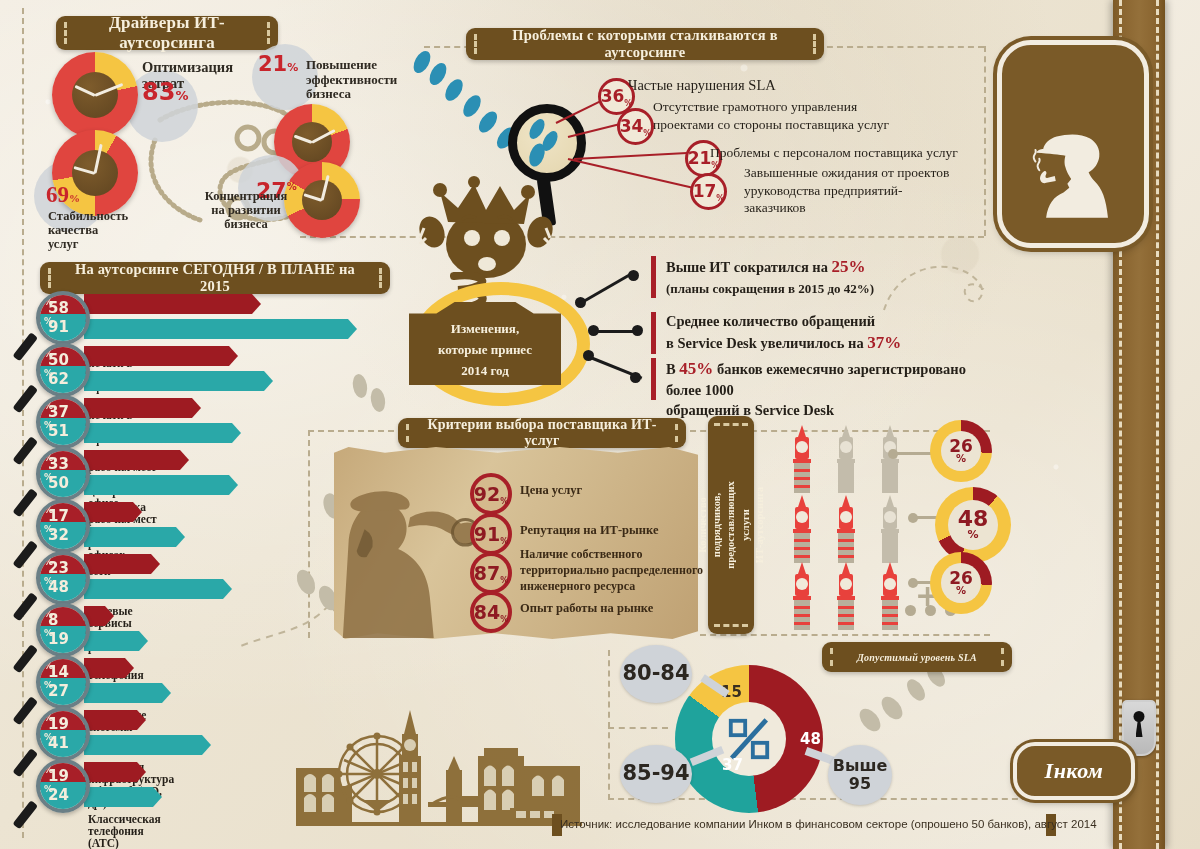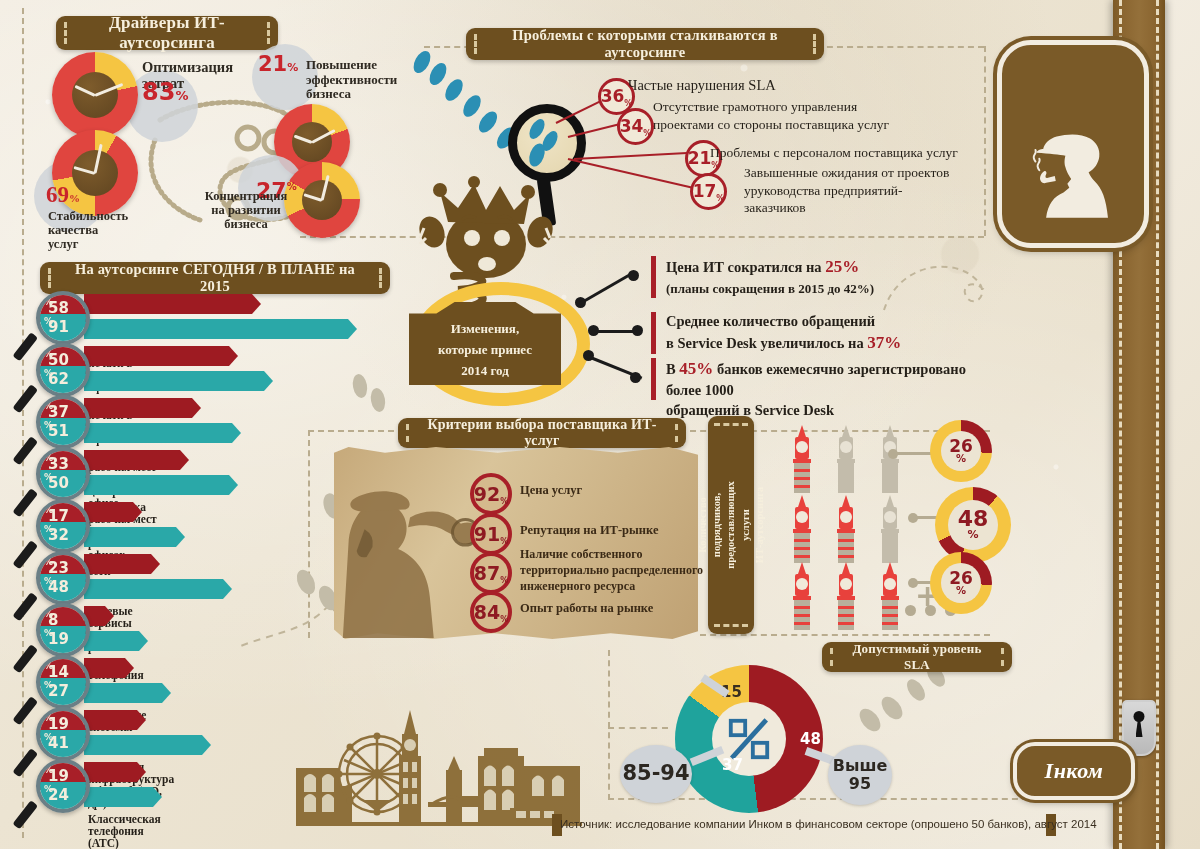--- a/index.html
+++ b/index.html
@@ -371,21 +371,21 @@
     <span style="white-space:pre-line; font-size:13px;">Изменения,
 которые принес
 2014 год</span>
   </div>
 
   <div class="dot" style="left:575px; top:297px;"></div>
   <div class="leader" style="left:580px; top:302px; width:58px; transform:rotate(-30deg);"></div>
   <div class="dot" style="left:628px; top:270px;"></div>
   <div class="tick" style="left:651px; top:256px; height:42px;"></div>
   <div class="stmt" style="left:666px; top:256px; font-size:14.5px; width:330px;">
-    <span>Цена ИТ сократился на </span><span class="hl" style="font-size:17px;">25%</span><br>
+    <span>Выше ИТ сократился на </span><span class="hl" style="font-size:17px;">25%</span><br>
     <span style="font-size:13px;">(планы сокращения в 2015 до 42%)</span>
   </div>
 
   <div class="dot" style="left:588px; top:325px;"></div>
   <div class="leader" style="left:593px; top:330px; width:45px;"></div>
   <div class="dot" style="left:632px; top:325px;"></div>
   <div class="tick" style="left:651px; top:312px; height:42px;"></div>
   <div class="stmt" style="left:666px; top:312px; font-size:14.5px; width:330px;">
     <span>Среднее количество обращений</span><br>
     <span>в Service Desk увеличилось на </span><span class="hl" style="font-size:17px;">37%</span>
@@ -755,38 +755,41 @@
   <div class="kline" style="left:913px; top:581px; width:36px;"></div>
   <div class="kdot" style="left:944px; top:578px;"></div>
   <div class="donut-ring" style="left:930px; top:552px; width:62px; height:62px;
        background:conic-gradient(#9e1b22 0deg 94deg, #f5c542 94deg 360deg);">
     <div class="hole" style="left:11px; top:11px; width:40px; height:40px;">
       <span style="font-size:17px;">26</span>
       <span style="font-size:10px;">%</span>
     </div>
   </div>
 
-  <div class="banner" style="left:822px; top:642px; width:190px; height:30px; font-size:13px;">
+  <div class="banner" style="left:822px; top:642px; width:190px; height:30px; font-size:10px;font-style:italic;">
     <span>Допустимый уровень SLA</span>
   </div>
   <div class="sla-donut" style="background:conic-gradient(#9e1b22 0deg 173deg, #1fa39c 173deg 306deg, #f5c542 306deg 360deg);"></div>
   <div class="sla-hole">
     <svg viewBox="0 0 48 48" style="width:46px;height:46px;">
       <g fill="none" stroke="#2b6f9e" stroke-width="4">
         <rect x="5" y="5" width="15" height="15"></rect>
           <rect x="28" y="28" width="15" height="15"></rect>
         <line x1="42" y1="4" x2="6" y2="44" stroke-width="5"></line>
       </g>
     </svg>
   </div>
   <div class="sla-val" style="left:721px; top:683px; color:#3a2f20;">15</div>
   <div class="sla-val" style="left:800px; top:730px;">48</div>
   <div class="sla-val" style="left:722px; top:756px;">37</div>
 
   <div class="callout-tail" style="left:700px; top:682px; width:30px; height:8px; transform:rotate(34deg);"></div>
+  <div class="cbub" style="left:620px; top:645px; width:72px; height:58px; font-size:21px;">
+    <span>80-84</span>
+  </div>
   <div class="callout-tail" style="left:690px; top:752px; width:34px; height:8px; transform:rotate(-22deg);"></div>
   <div class="cbub" style="left:620px; top:745px; width:72px; height:58px; font-size:21px;">
     <span>85-94</span>
   </div>
   <div class="callout-tail" style="left:805px; top:752px; width:30px; height:8px; transform:rotate(20deg);"></div>
   <div class="cbub" style="left:828px; top:745px; width:64px; height:60px; font-size:16px; white-space:pre-line;">
     <span>Выше
 95</span>
   </div>
 

